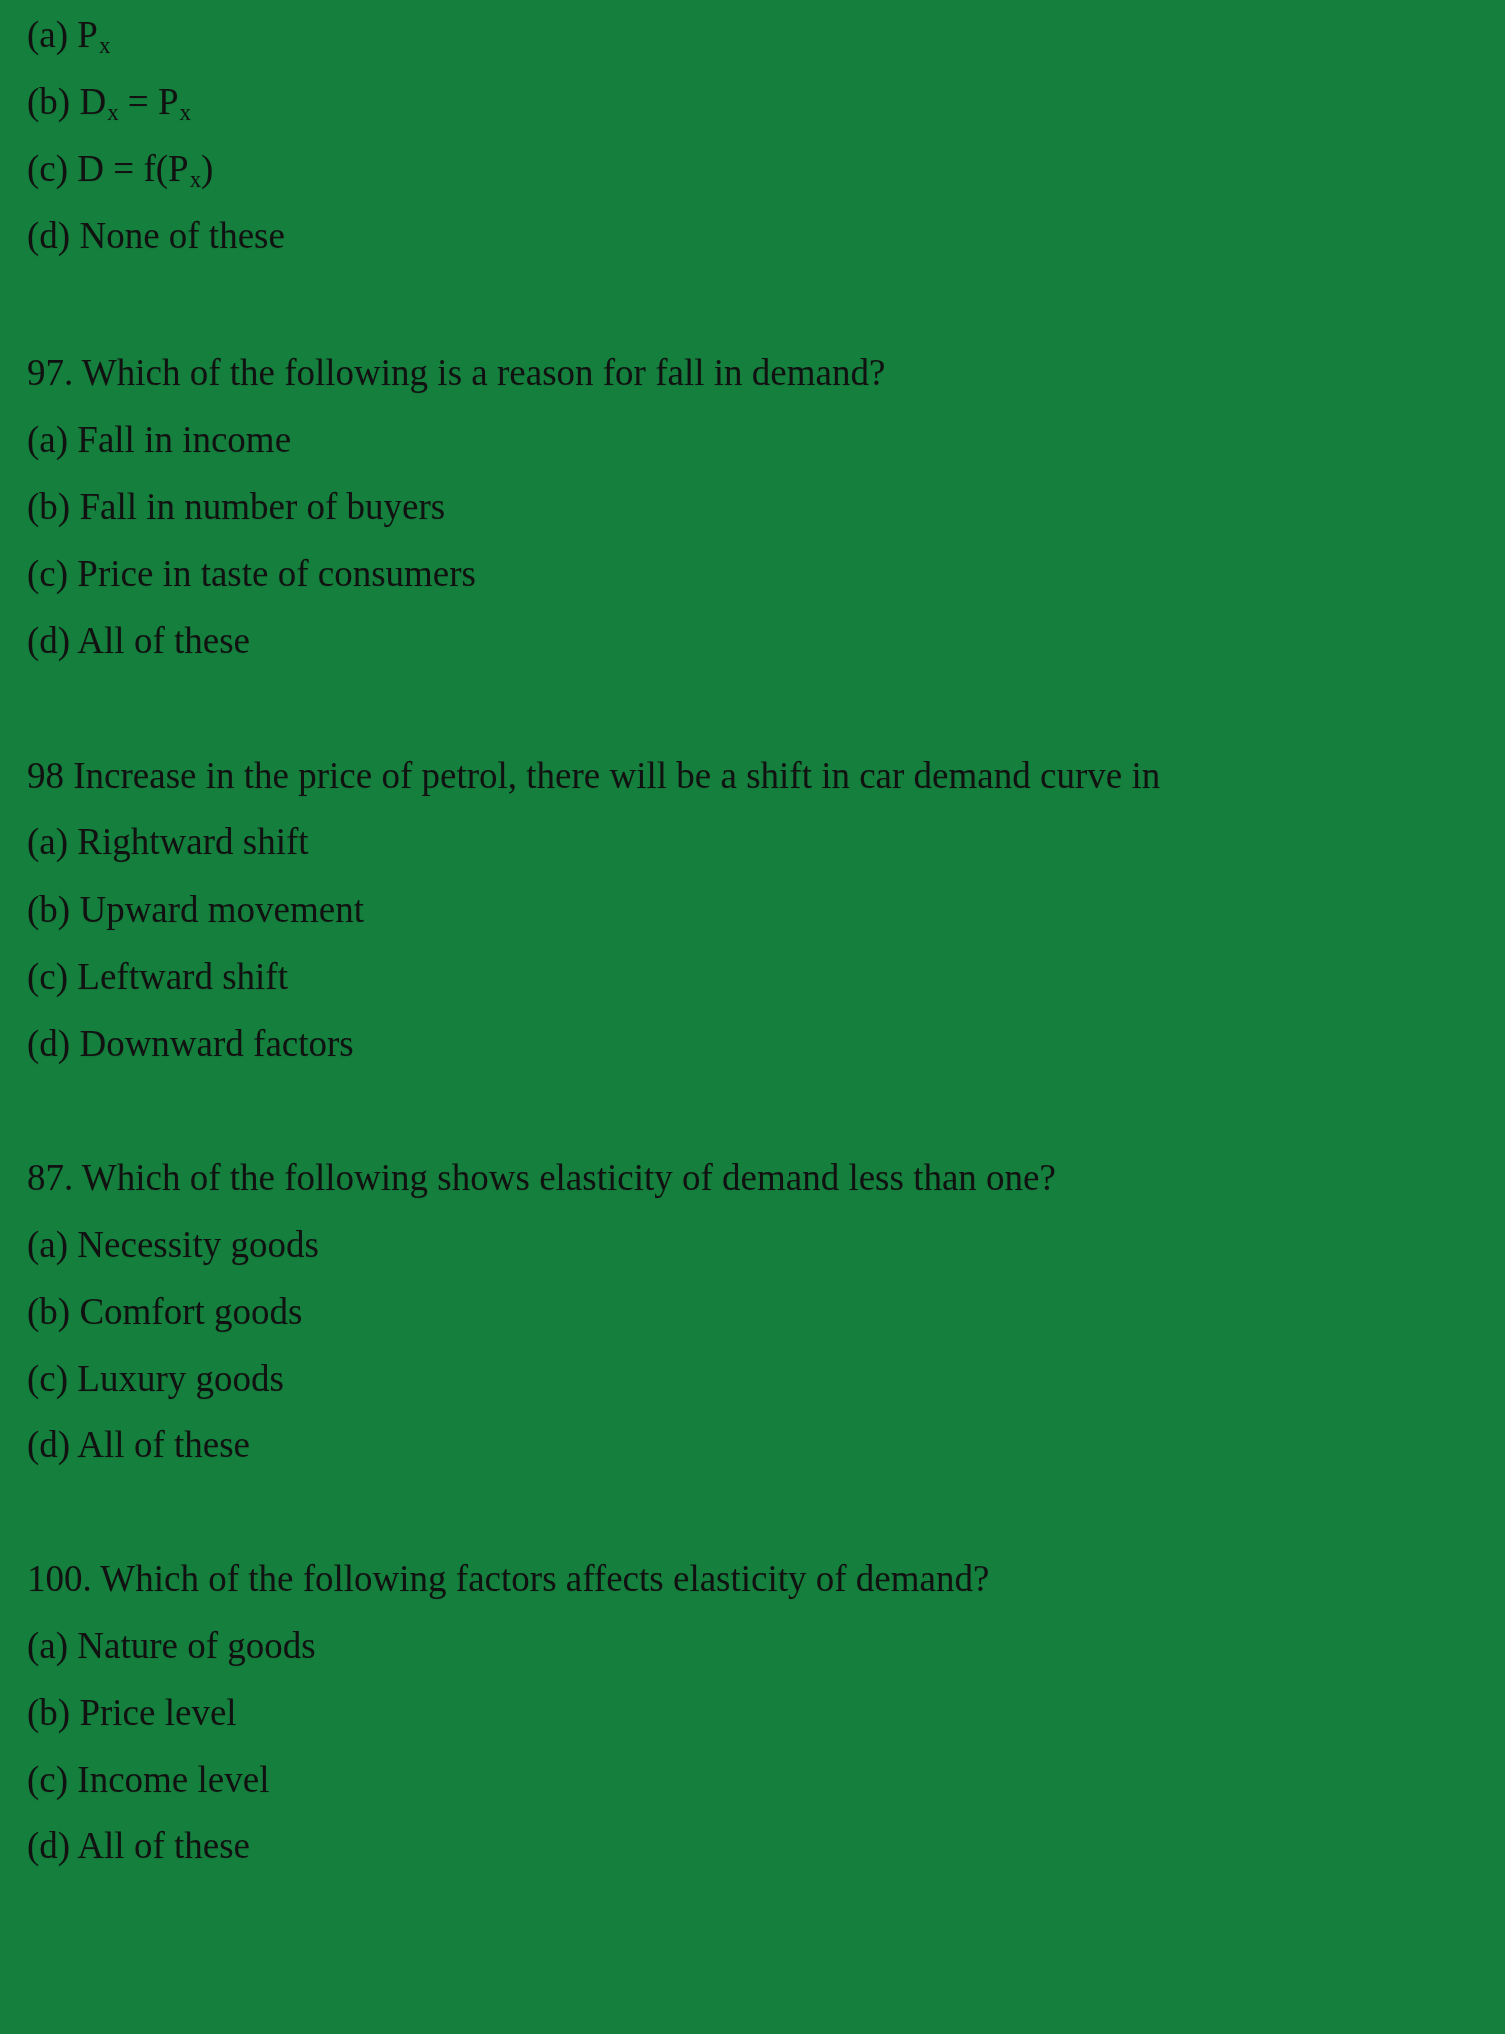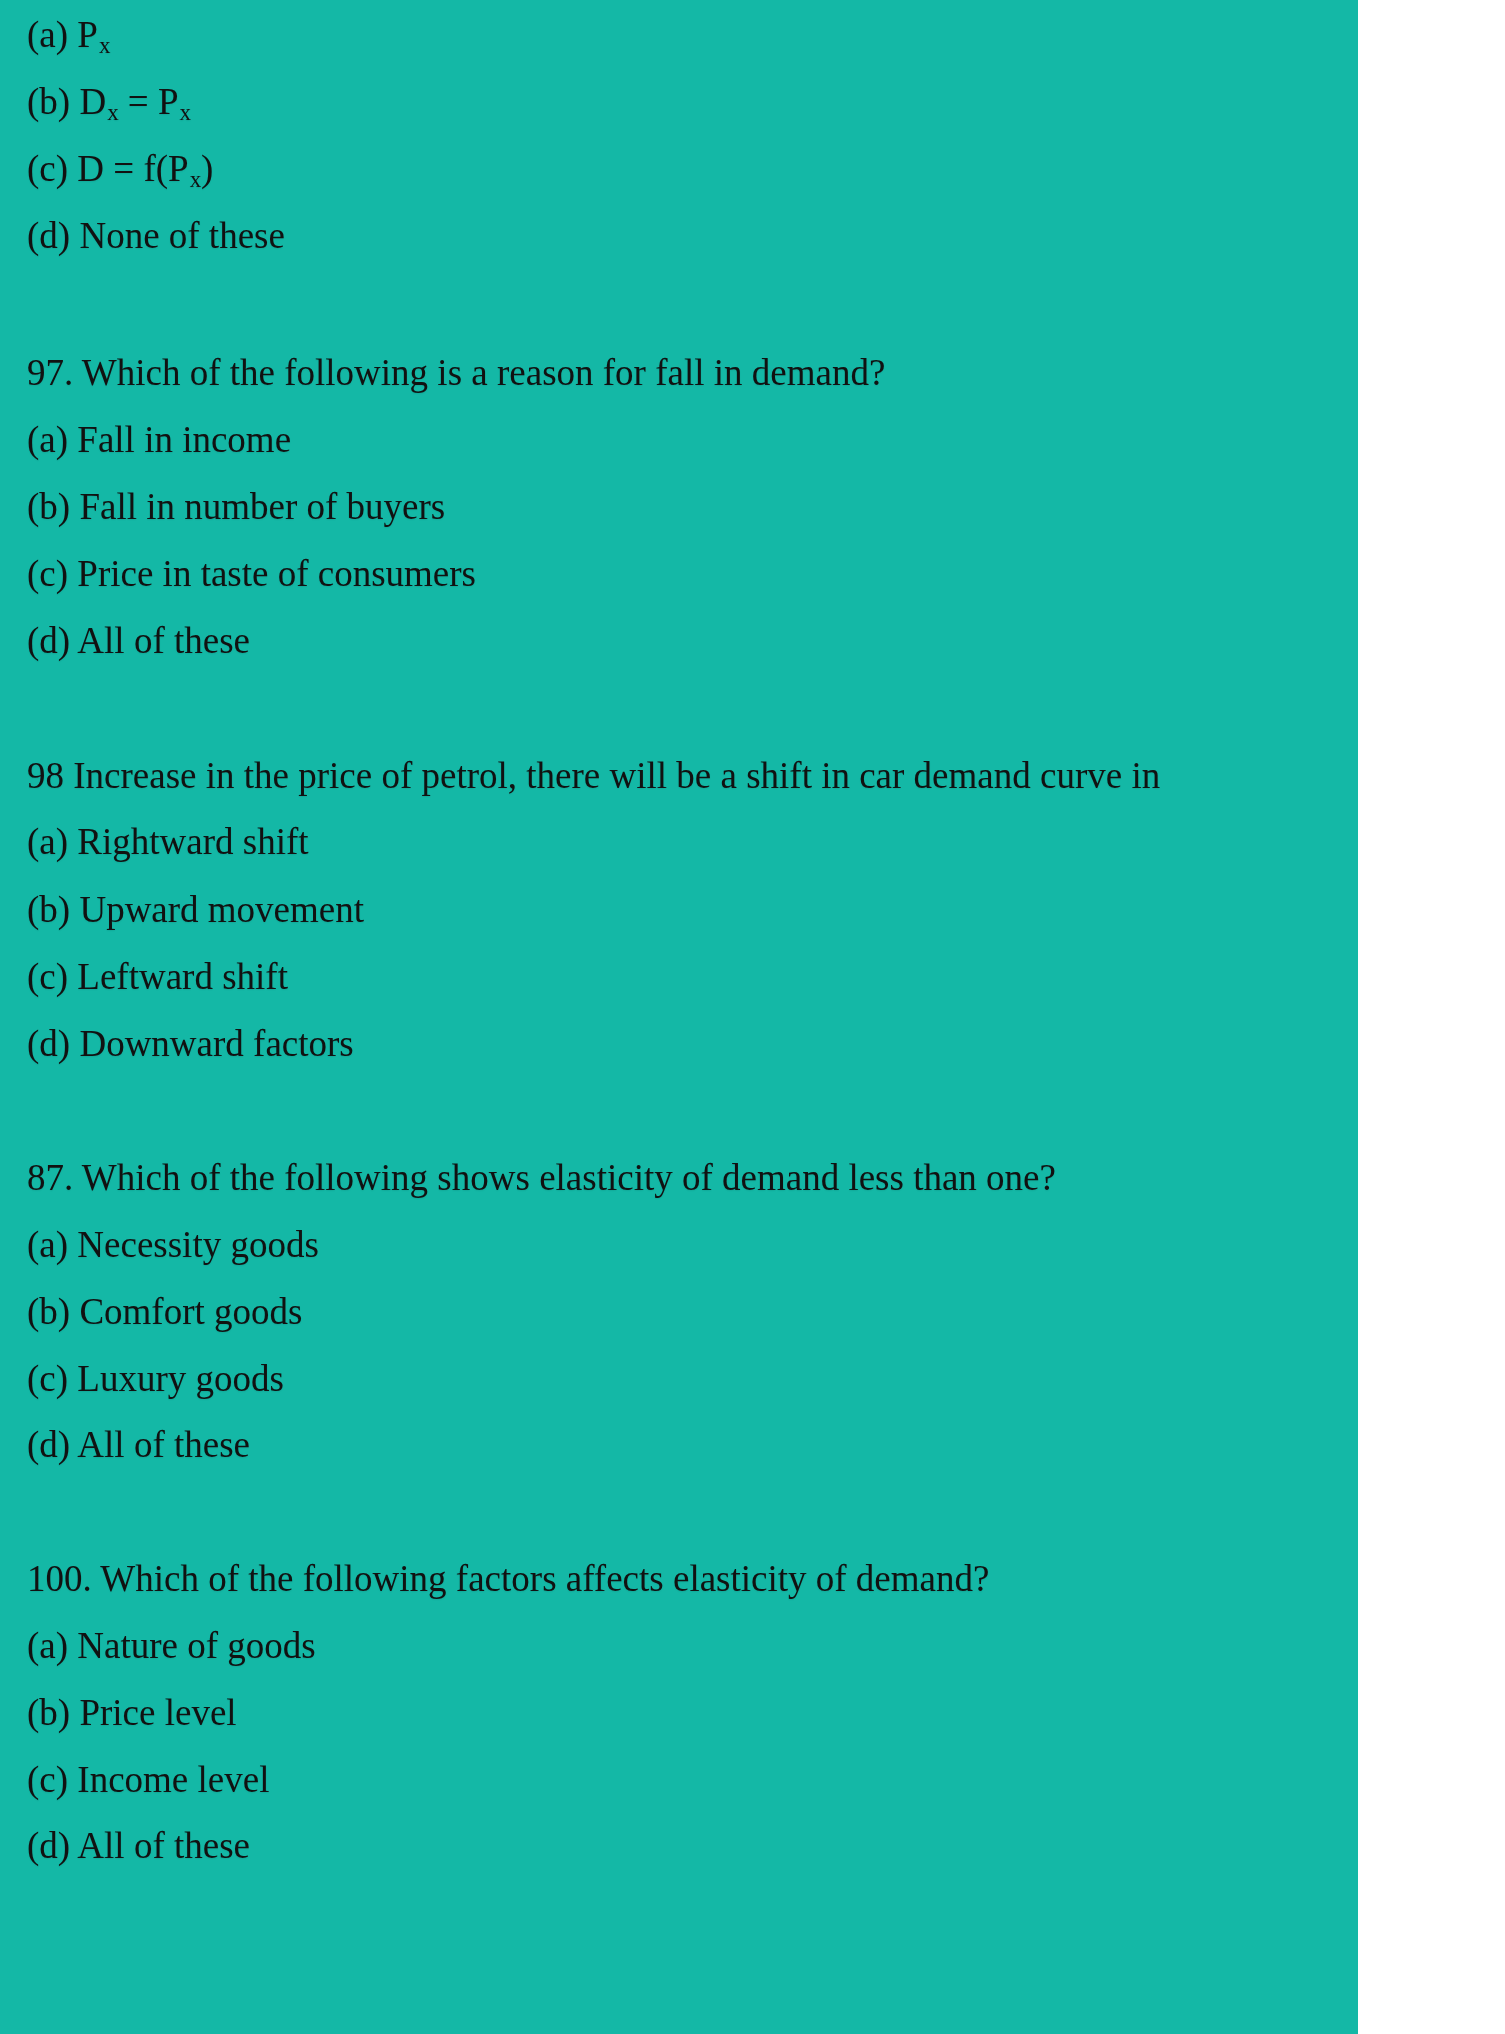--- a/index.html
+++ b/index.html
@@ -12,23 +12,23 @@
       height: 2034px;
       position: relative;
       overflow: hidden;
       font-family: "Liberation Serif", "DejaVu Serif", serif;
       color: #111111;
     }
     .page {
       position: absolute;
       left: 0;
       top: 0;
-      width: 1358px;
+      width: 1505px;
       height: 2034px;
-      background: #14b8a6;
+      background: #15803d;
     }
     .line {
       position: absolute;
       left: 27px;
       height: 67px;
       line-height: 67px;
       font-size: 37px;
       white-space: nowrap;
       text-shadow: 0 1px 1.5px rgba(0,0,0,0.08);
     }

